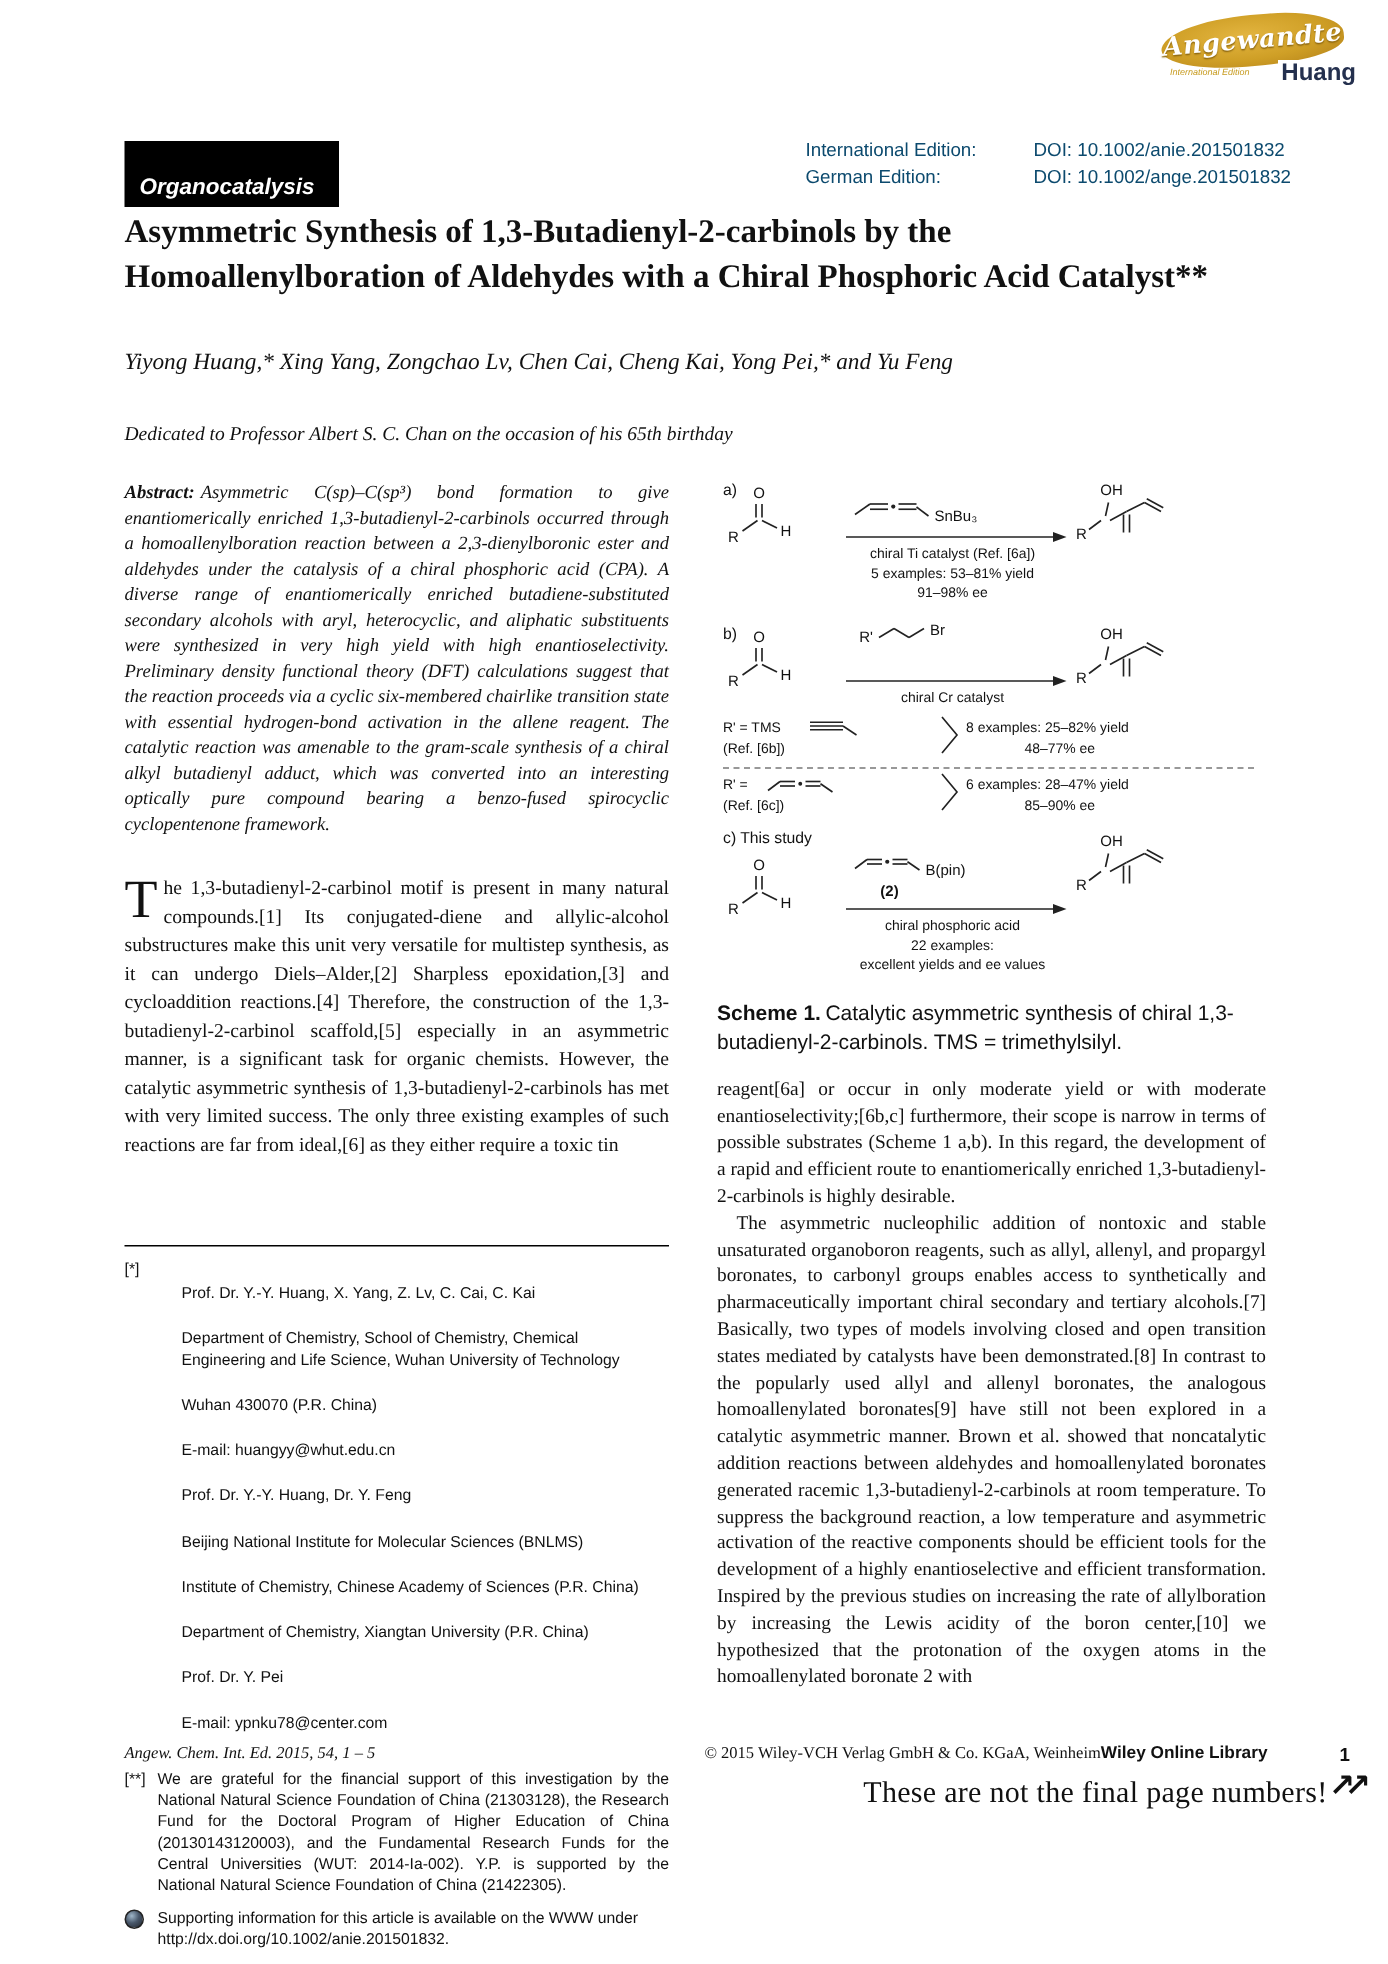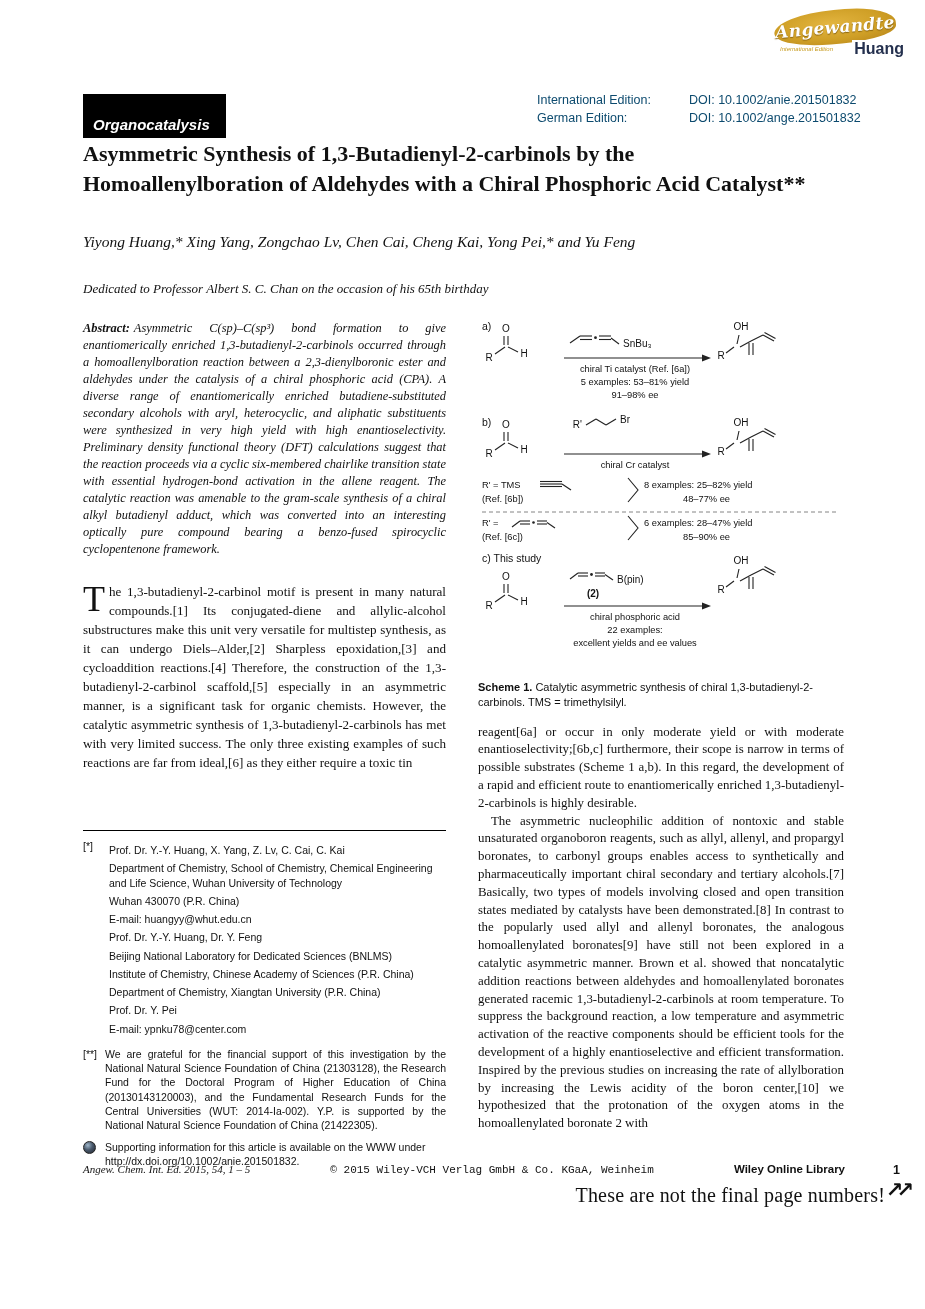--- a/index.html
+++ b/index.html
@@ -34,43 +34,43 @@
   .dedication{position:absolute;top:281px;left:83px;width:745px;font-style:italic;font-size:13px;}
 
   
   .left-col{position:absolute;top:320px;left:83px;width:363px;}
   .abstract{font-style:italic;font-size:12.4px;line-height:1.37;text-align:justify;}
   .abstract .abs-label{font-weight:bold;margin-right:4px;}
   .body-left{margin-top:25px;font-size:13.1px;line-height:1.45;text-align:justify;}
   .dropcap{float:left;font-size:36px;line-height:30px;padding:1px 4px 0 0;}
 
   .right-col{position:absolute;top:316px;left:478px;width:366px;}
-  .scheme-caption{margin-top:20px;font-family:"Liberation Sans",sans-serif;
-                  font-size:11px;line-height:1.35;text-align:left;}
+  .scheme-caption{margin-top:5px;font-family:"Liberation Sans",sans-serif;
+                  font-size:14px;line-height:1.35;text-align:left;}
   .scheme-caption .cap-label{font-weight:bold;margin-right:3px;}
   .body-right{margin-top:14px;font-size:12.9px;line-height:1.38;text-align:justify;}
   .body-right .p2{text-indent:13px;margin-top:0;}
 
   
   .footnotes{position:absolute;top:830px;left:83px;width:363px;border-top:1px solid #000;
              padding-top:8px;font-family:"Liberation Sans",sans-serif;font-size:10.5px;
              line-height:1.36;color:#111;}
   .fn-entry{display:grid;grid-template-columns:22px auto;margin-bottom:7px;}
   .fn-marker{text-align:left;}
-  .fn-body div{margin:4px;}
+  .fn-body div{margin:16px;}
   .fn-justify{text-align:justify;}
   .si-entry{display:grid;grid-template-columns:22px auto;align-items:start;}
   .si-icon{width:11px;height:11px;border-radius:50%;margin-top:1px;
            background:radial-gradient(circle at 35% 30%, #9fb6c9 0%, #49586b 45%, #20242c 100%);
            border:1px solid #222;}
 
   
   .footer{position:absolute;top:1163px;left:83px;width:762px;display:flex;align-items:baseline;}
   .footer-citation{font-style:italic;font-size:11px;white-space:nowrap;}
-  .footer-copy{flex:1;text-align:center;font-family:Liberation Mono, monospace;font-size:11px;}
+  .footer-copy{flex:1;text-align:right;font-family:Liberation Serif, serif;font-size:11px;}
   .footer-wol{font-family:"Liberation Sans",sans-serif;font-weight:bold;font-size:11.5px;white-space:nowrap;}
   .footer-page{position:absolute;top:1163px;left:893px;font-weight:bold;font-size:12.5px;
                font-family:"Liberation Sans",sans-serif;}
   .final-note{position:absolute;top:1184px;right:40px;font-family:Liberation Serif, serif;
               font-size:20px;letter-spacing:.2px;}
   .final-arrows{position:absolute;top:1178px;right:18px;font-size:21px;font-weight:bold;
                 letter-spacing:-7px;font-family:"DejaVu Sans",sans-serif;}
 
   
   svg text{font-family:"Liberation Sans",sans-serif;fill:#111;}
@@ -285,21 +285,21 @@
 
   <div class="footnotes">
     <div class="fn-entry">
       <div class="fn-marker">[*]</div>
       <div class="fn-body">
         <div>Prof. Dr. Y.-Y. Huang, X. Yang, Z. Lv, C. Cai, C. Kai</div>
         <div>Department of Chemistry, School of Chemistry, Chemical Engineering and Life Science, Wuhan University of Technology</div>
         <div>Wuhan 430070 (P.R. China)</div>
         <div>E-mail: huangyy@whut.edu.cn</div>
         <div>Prof. Dr. Y.-Y. Huang, Dr. Y. Feng</div>
-        <div>Beijing National Laboratory for Dedicated Sciences (BNLMS)</div>
+        <div>Beijing National Institute for Molecular Sciences (BNLMS)</div>
         <div>Institute of Chemistry, Chinese Academy of Sciences (P.R. China)</div>
         <div>Department of Chemistry, Xiangtan University (P.R. China)</div>
         <div>Prof. Dr. Y. Pei</div>
         <div>E-mail: ypnku78@center.com</div>
       </div>
     </div>
     <div class="fn-entry">
       <div class="fn-marker">[**]</div>
       <div class="fn-body fn-justify">We are grateful for the financial support of this investigation by the National Natural Science Foundation of China (21303128), the Research Fund for the Doctoral Program of Higher Education of China (20130143120003), and the Fundamental Research Funds for the Central Universities (WUT: 2014-Ia-002). Y.P. is supported by the National Natural Science Foundation of China (21422305).</div>
     </div>

